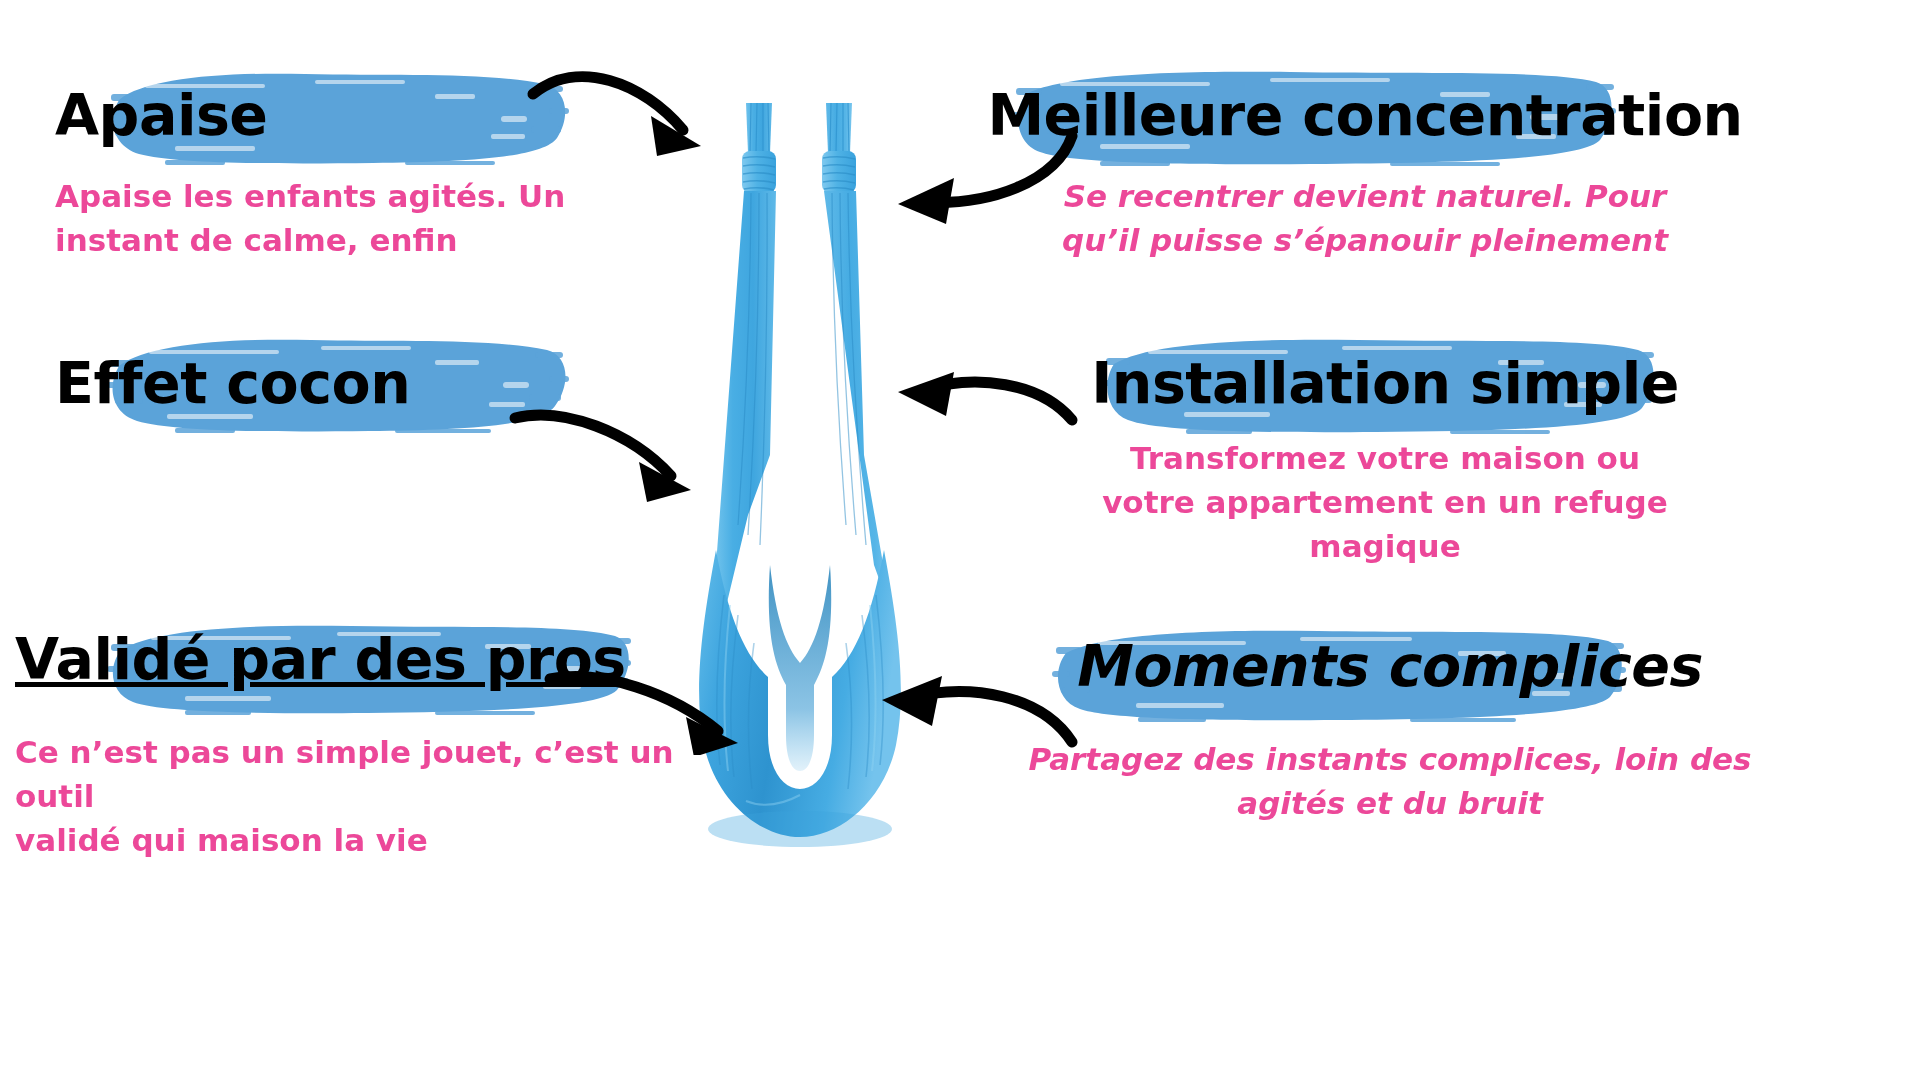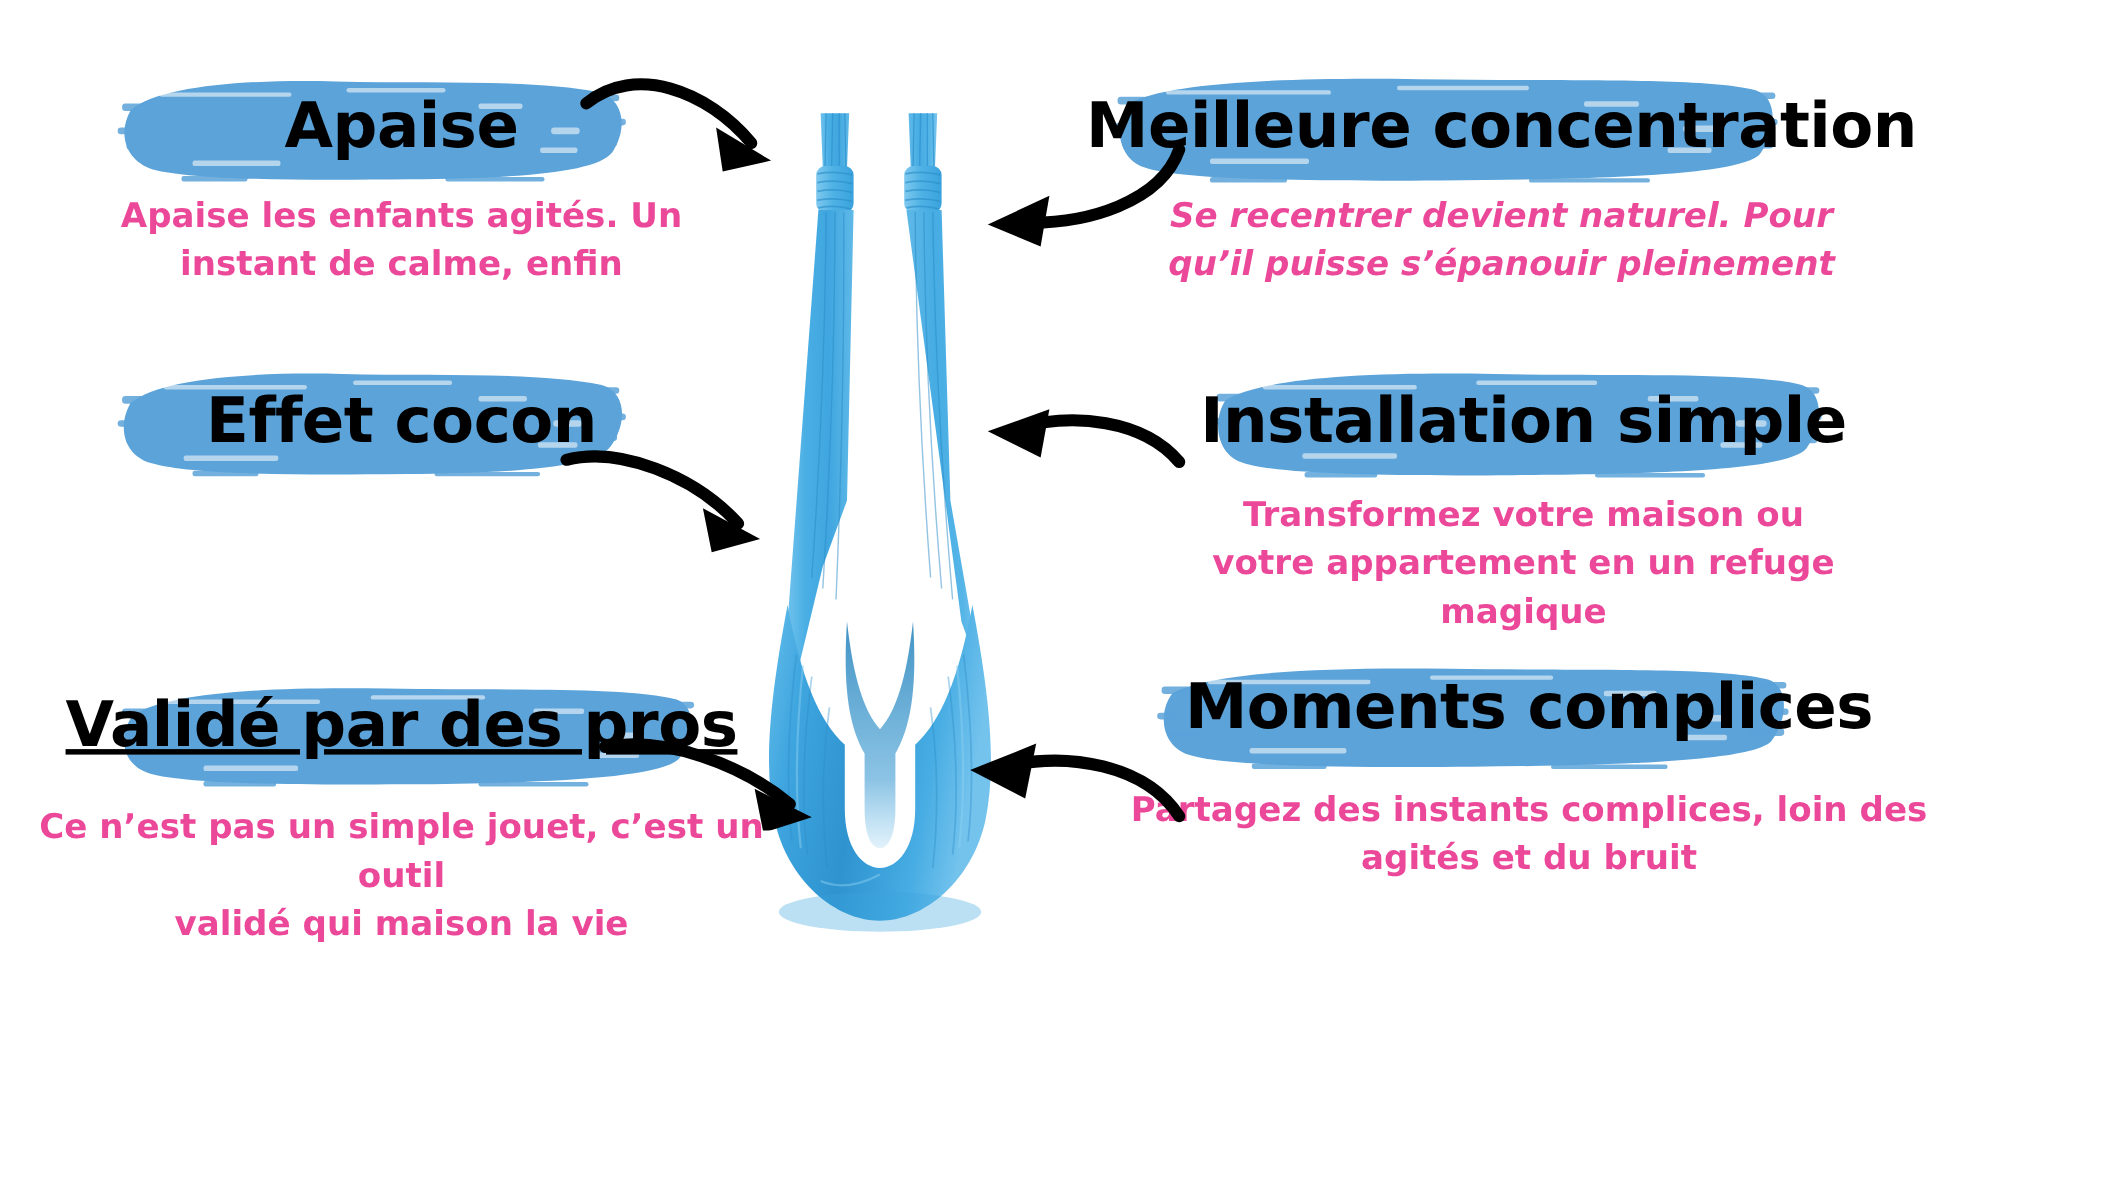--- a/index.html
+++ b/index.html
@@ -39,21 +39,21 @@
     position:relative;
     margin-top:26px;
     font-family:"DejaVu Sans", sans-serif;
     font-weight:700;
     font-size:31px;
     line-height:1.42;
     color:#ec4899;
   }
 
   
-  .col-left{text-align:center;}
+  .col-left{}
   .col-right{text-align:center;}
 
   
   .arrow{position:absolute;z-index:5;}
 
   
   .swing{
     position:absolute;
     left:620px;top:95px;
     width:360px;height:760px;
@@ -321,21 +321,21 @@
           <rect x="48" y="18" width="140" height="4" rx="2"></rect>
           <rect x="242" y="14" width="110" height="4" rx="2"></rect>
           <rect x="84" y="80" width="86" height="5" rx="2"></rect>
           <rect x="398" y="28" width="46" height="5" rx="2"></rect>
           <rect x="478" y="50" width="28" height="6" rx="3"></rect>
           <rect x="464" y="70" width="38" height="5" rx="2"></rect>
         </g>
       </svg>
       <div class="heading" style="padding:24px 0 18px 0;">Installation simple</div>
     </div>
-    <div class="body-text" style="margin-top:14px;">
+    <div class="body-text" style="margin-top:4px;">
       <div>Transformez votre maison ou</div>
       <div>votre appartement en un refuge</div>
       <div>magique</div>
     </div>
   </div>
 
   <svg class="arrow" style="left:880px;top:360px;" width="200" height="80" viewBox="0 0 200 80">
     <path d="M192 60 C 160 22, 96 14, 42 30" stroke="#000" stroke-width="11" fill="none" stroke-linecap="round"></path>
     <path d="M74 12 L18 32 L66 56 Z" fill="#000"></path>
   </svg>
@@ -371,21 +371,21 @@
       <div>Ce n’est pas un simple jouet, c’est un outil</div>
       <div>validé qui maison la vie</div>
     </div>
   </div>
 
   <svg class="arrow" style="left:540px;top:655px;" width="230" height="100" viewBox="0 0 230 100">
     <path d="M10 24 C 62 14, 132 38, 178 76" stroke="#000" stroke-width="11" fill="none" stroke-linecap="round"></path>
     <path d="M146 62 L198 88 L154 102 Z" fill="#000"></path>
   </svg>
 
-  <div class="feature col-right" style="left:880px;top:584px;width:1020px;">
+  <div class="feature col-right" style="left:880px;top:607px;width:1020px;font-style:italic;">
     <div class="head-wrap" style="display:block;">
       <svg class="brush" style="left:170px;top:16px;" width="580" height="106" viewBox="0 0 580 106">
         <path d="M16 30 C 50 12, 146 6, 268 8 C 392 10, 514 6, 558 18
                  C 576 24, 576 54, 560 74 C 542 92, 420 96, 288 97
                  C 162 98, 58 96, 30 86 C 6 78, 2 48, 16 30 Z" fill="#5BA3D9"></path>
         <g fill="#5BA3D9" opacity="0.85">
           <rect x="6" y="24" width="26" height="7" rx="3"></rect>
           <rect x="2" y="48" width="18" height="6" rx="3"></rect>
           <rect x="12" y="64" width="28" height="6" rx="3"></rect>
           <rect x="546" y="20" width="28" height="6" rx="3"></rect>

